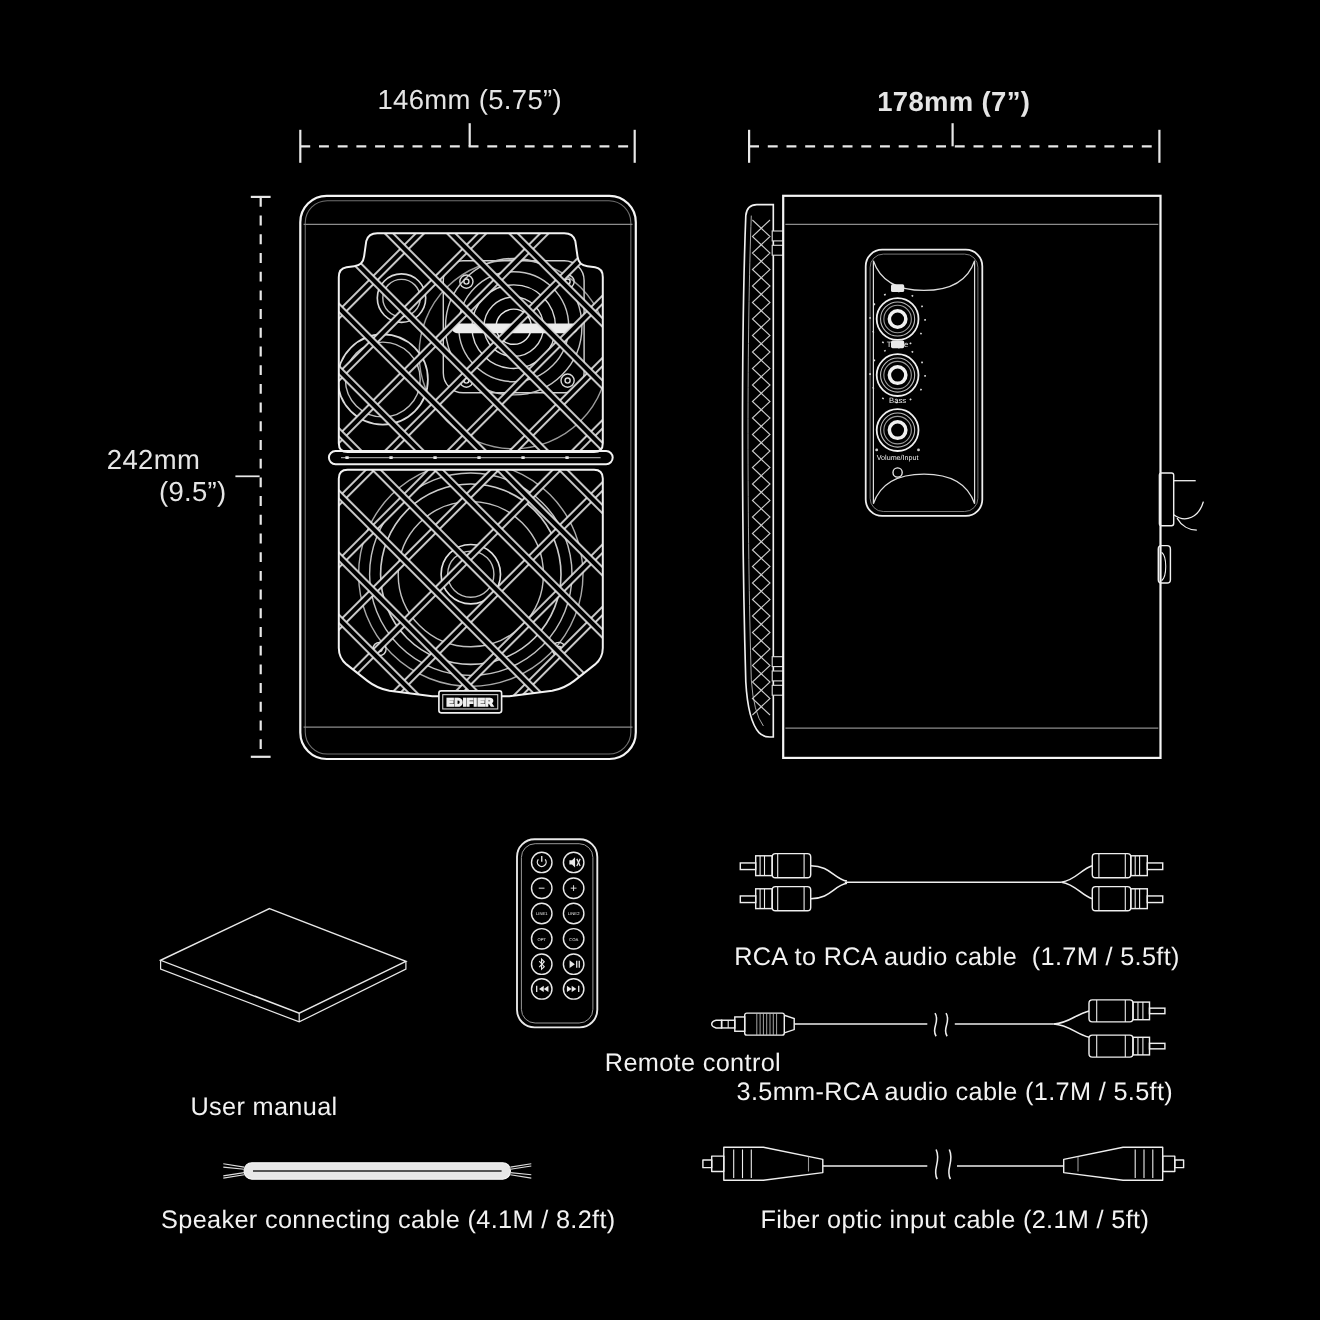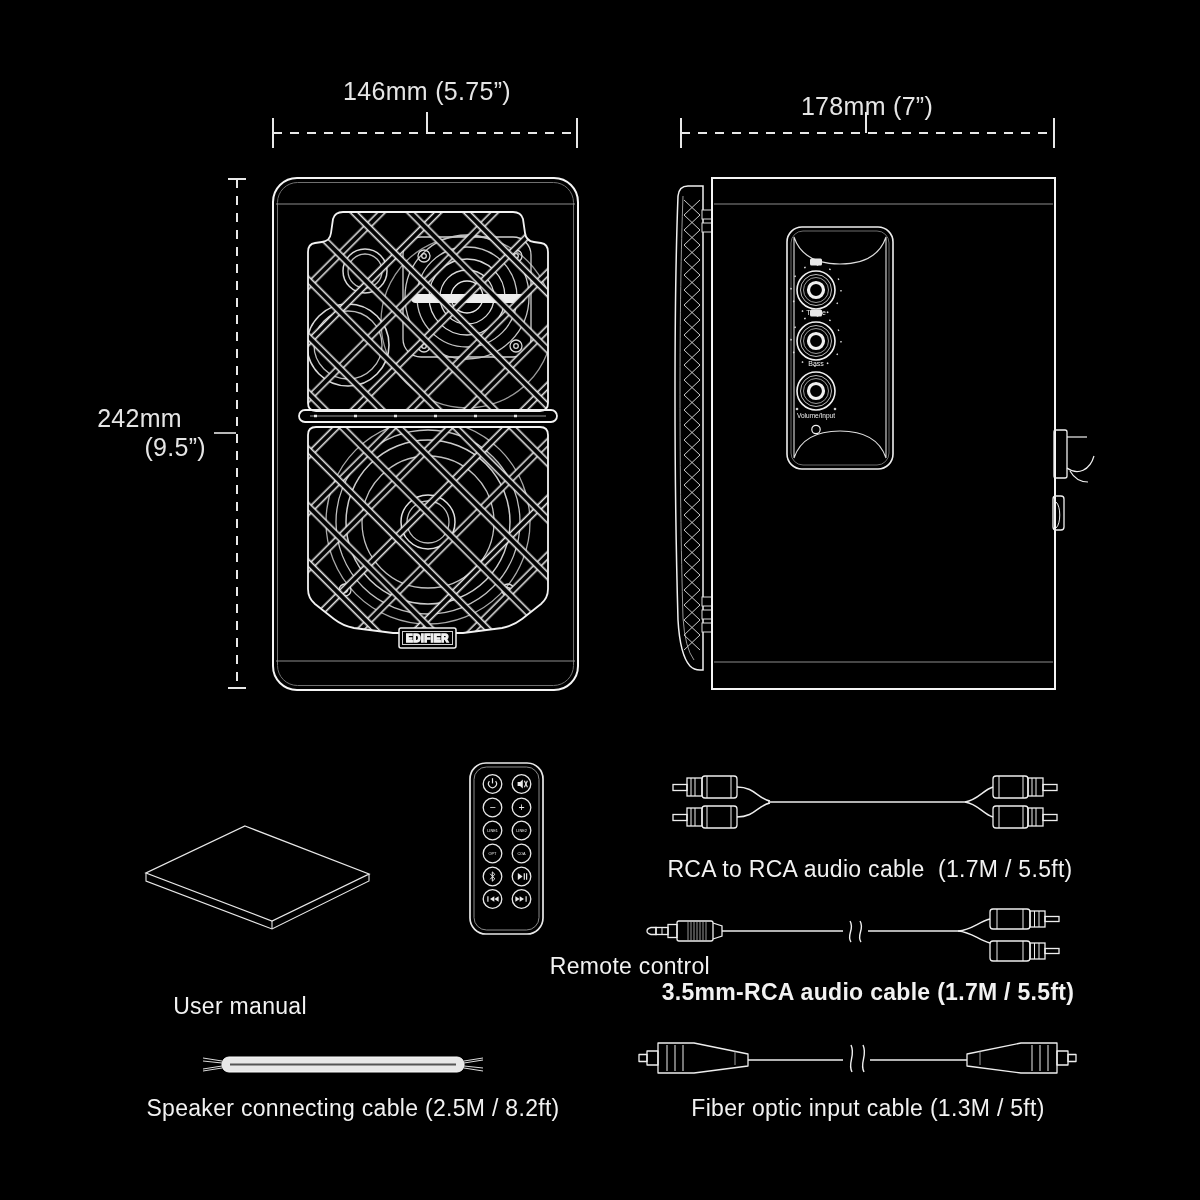--- a/index.html
+++ b/index.html
@@ -357,24 +357,24 @@
       <line x1="1040" y1="1045" x2="1040" y2="1071" stroke-width="1"></line>
       <line x1="1048" y1="1045" x2="1048" y2="1071" stroke-width="1"></line>
       <line x1="980" y1="1051.5" x2="980" y2="1065" stroke="#999999" stroke-width="1"></line>
       <rect x="1057" y="1051" width="11" height="14"></rect>
       <rect x="1068" y="1054.5" width="8" height="7"></rect>
     </g>
   </g>
 </svg>
 
 <div class="lbl dim" style="left:177px;top:77px;width:500px;">146mm (5.75”)</div>
-<div class="lbl dim" style="left:617px;top:92px;width:500px;">178mm (7”)</div>
+<div class="lbl dim" style="left:617px;top:79px;width:500px;font-weight:bold;">178mm (7”)</div>
 <div class="lbl dim right" style="left:44px;top:404px;width:138px;">242mm</div>
 <div class="lbl dim right" style="left:60px;top:433px;width:146px;text-align:right;">(9.5”)</div>
 
 <div class="lbl" style="left:40px;top:953px;width:400px;margin-top:40px;">User manual</div>
 <div class="lbl" style="left:310px;top:953px;width:400px;text-align:right;">Remote control</div>
 <div class="lbl" style="left:620px;top:856px;width:500px;">RCA to RCA audio cable  (1.7M / 5.5ft)</div>
-<div class="lbl" style="left:618px;top:979px;width:500px;font-weight:bold;">3.5mm-RCA audio cable (1.7M / 5.5ft)</div>
-<div class="lbl" style="left:103px;top:1095px;width:500px;">Speaker connecting cable (2.5M / 8.2ft)</div>
-<div class="lbl" style="left:618px;top:1095px;width:500px;">Fiber optic input cable (1.3M / 5ft)</div>
+<div class="lbl" style="left:618px;top:979px;width:500px;">3.5mm-RCA audio cable (1.7M / 5.5ft)</div>
+<div class="lbl" style="left:103px;top:1095px;width:500px;">Speaker connecting cable (4.1M / 8.2ft)</div>
+<div class="lbl" style="left:618px;top:1095px;width:500px;">Fiber optic input cable (2.1M / 5ft)</div>
 
 </div>
 
 </body></html>

